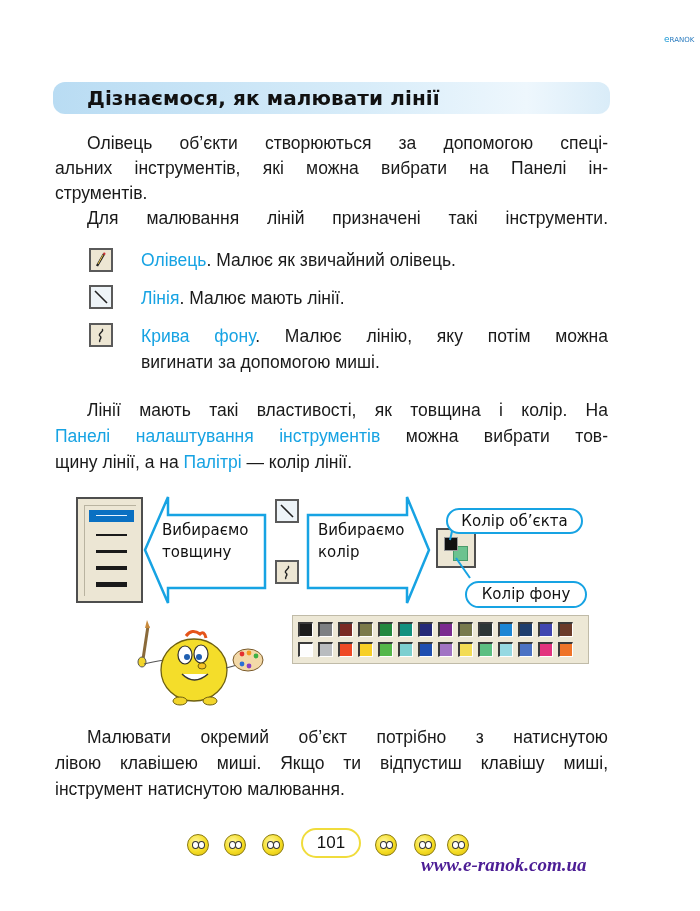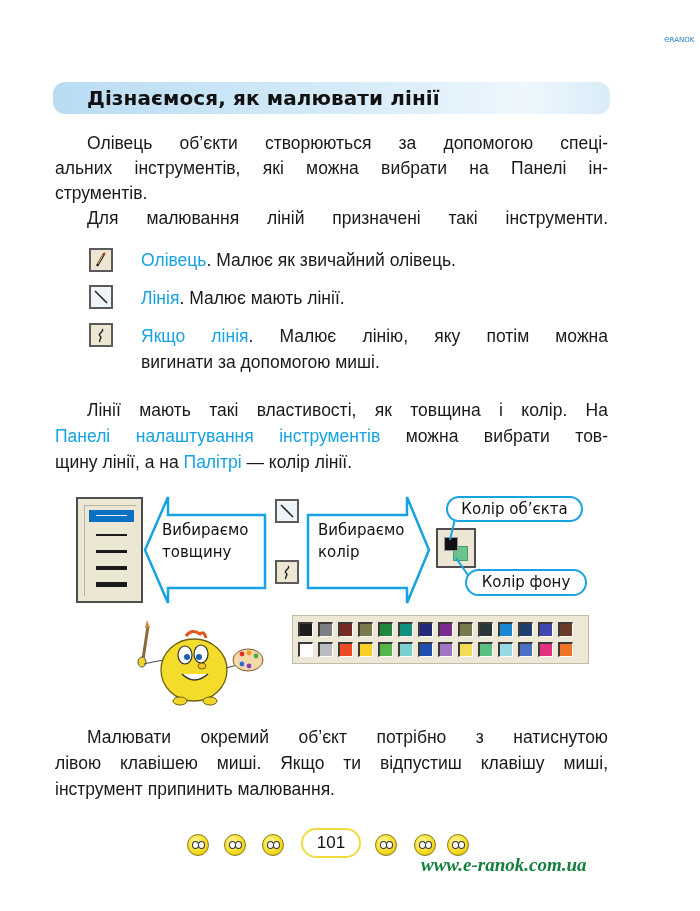--- a/index.html
+++ b/index.html
@@ -61,39 +61,40 @@
   }
   .color-sel {
     left: 436px; top: 528px; width: 40px; height: 40px;
     border: 2px solid #4e4e4e; box-sizing: border-box; background: #ece6d4;
   }
   .bubble {
     position: absolute; border: 2px solid #17a3e3; border-radius: 14px;
     background: #ffffff; box-sizing: border-box;
     font-size: 15px; line-height: 22px; color: #111; text-align: center;
     font-family: "DejaVu Sans", sans-serif;
+    margin-top: 12px;
   }
   .palette {
     left: 292px; top: 615px; width: 297px; height: 49px;
     border: 1px solid #c0bba8; box-sizing: border-box; background: #ede8d6;
   }
   .swatch {
     position: absolute; width: 15px; height: 15px; box-sizing: border-box;
     border-top: 2px solid #3a3a3a; border-left: 2px solid #3a3a3a;
     border-right: 1px solid #fff; border-bottom: 1px solid #fff;
   }
   .page-num {
     left: 301px; top: 828px; width: 60px; height: 30px; box-sizing: border-box;
     border: 2px solid #f0dc3c; border-radius: 15px; background: #fff;
     font-size: 17px; line-height: 26px; text-align: center; color: #111;
     font-family: "Liberation Sans", sans-serif;
   }
   .site-link {
     left: 421px; top: 854px; font-size: 19px; font-style: italic; font-weight: bold;
-    color: #15803d; font-family: "Liberation Serif", serif;
+    color: #4c1d95; font-family: "Liberation Serif", serif;
   }
   .mini {
     position: absolute; width: 20px; height: 20px; border-radius: 50%;
     background: radial-gradient(circle at 40% 35%, #fff7a0 0%, #f5dd25 55%, #d9b90c 100%);
     border: 1px solid #8a7a10;
   }
   .mini::before, .mini::after {
     content: ""; position: absolute; top: 6px; width: 5px; height: 6px;
     background: #fff; border: 1px solid #333; border-radius: 50%;
   }
@@ -137,21 +138,21 @@
   <div class="p line" style="left:141px; top:285px;">
     <span class="hl">Лінія</span><span>. Малює мають лінії.</span>
   </div>
 
   <div class="tool-icon" style="left:89px; top:323px;">
     <svg width="20" height="20">
       <path d="M11 4 C 14 6, 6 9, 9 11 C 12 13, 7 15, 9 17" fill="none" stroke="#222" stroke-width="1.4"></path>
     </svg>
   </div>
   <div class="p line justify" style="left:141px; top:323px; width:467px;">
-    <span class="hl">Якщо лінія</span><span>. Малює лінію, яку потім можна</span>
+    <span class="hl">Крива фону</span><span>. Малює лінію, яку потім можна</span>
   </div>
   <div class="p line" style="left:141px; top:349px;">вигинати за допомогою миші.</div>
 </div>
 
 <div class="p">
   <div class="line justify" style="left:87px; top:397px; width:521px;">Лінії мають такі властивості, як товщина і колір. На</div>
   <div class="line justify" style="left:55px; top:423px; width:553px;">
     <span class="hl">Панелі налаштування інструментів</span><span> можна вибрати тов-</span>
   </div>
   <div class="line" style="left:55px; top:449px;">
@@ -261,21 +262,21 @@
   <div class="swatch" style="left:185px; top:26px; background:#5cbf82;"></div>
   <div class="swatch" style="left:205px; top:26px; background:#96d9e2;"></div>
   <div class="swatch" style="left:225px; top:26px; background:#4b72c4;"></div>
   <div class="swatch" style="left:245px; top:26px; background:#e3337e;"></div>
   <div class="swatch" style="left:265px; top:26px; background:#ef7428;"></div>
 </div>
 
 <div class="p">
   <div class="line justify" style="left:87px; top:724px; width:521px;">Малювати окремий об’єкт потрібно з натиснутою</div>
   <div class="line justify" style="left:55px; top:750px; width:553px;">лівою клавішею миші. Якщо ти відпустиш клавішу миші,</div>
-  <div class="line" style="left:55px; top:776px;">інструмент припинить малювання.</div>
+  <div class="line" style="left:55px; top:776px;">інструмент натиснутою малювання.</div>
 </div>
 
 <div>
   <div class="mini" style="left:187px; top:834px;"></div>
   <div class="mini" style="left:224px; top:834px;"></div>
   <div class="mini" style="left:262px; top:834px;"></div>
 </div>
 <div class="abs page-num">101</div>
 <div>
   <div class="mini" style="left:375px; top:834px;"></div>

